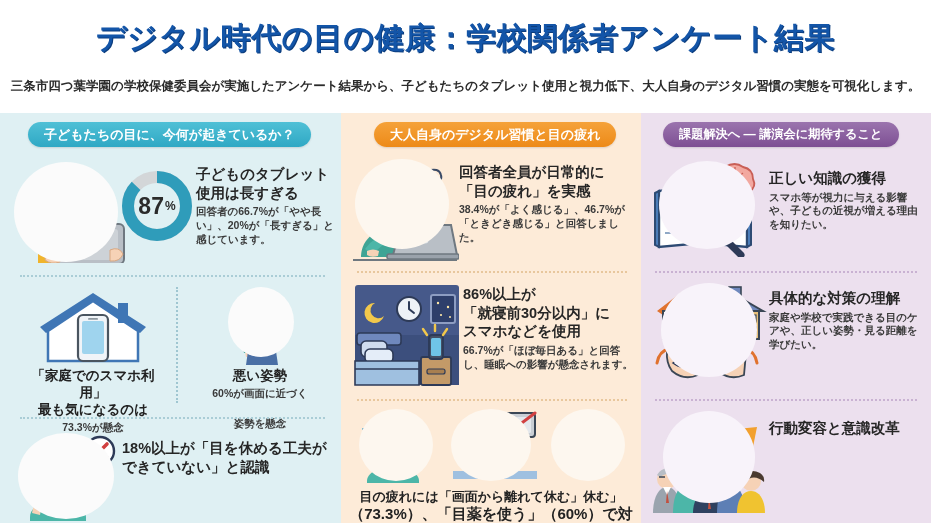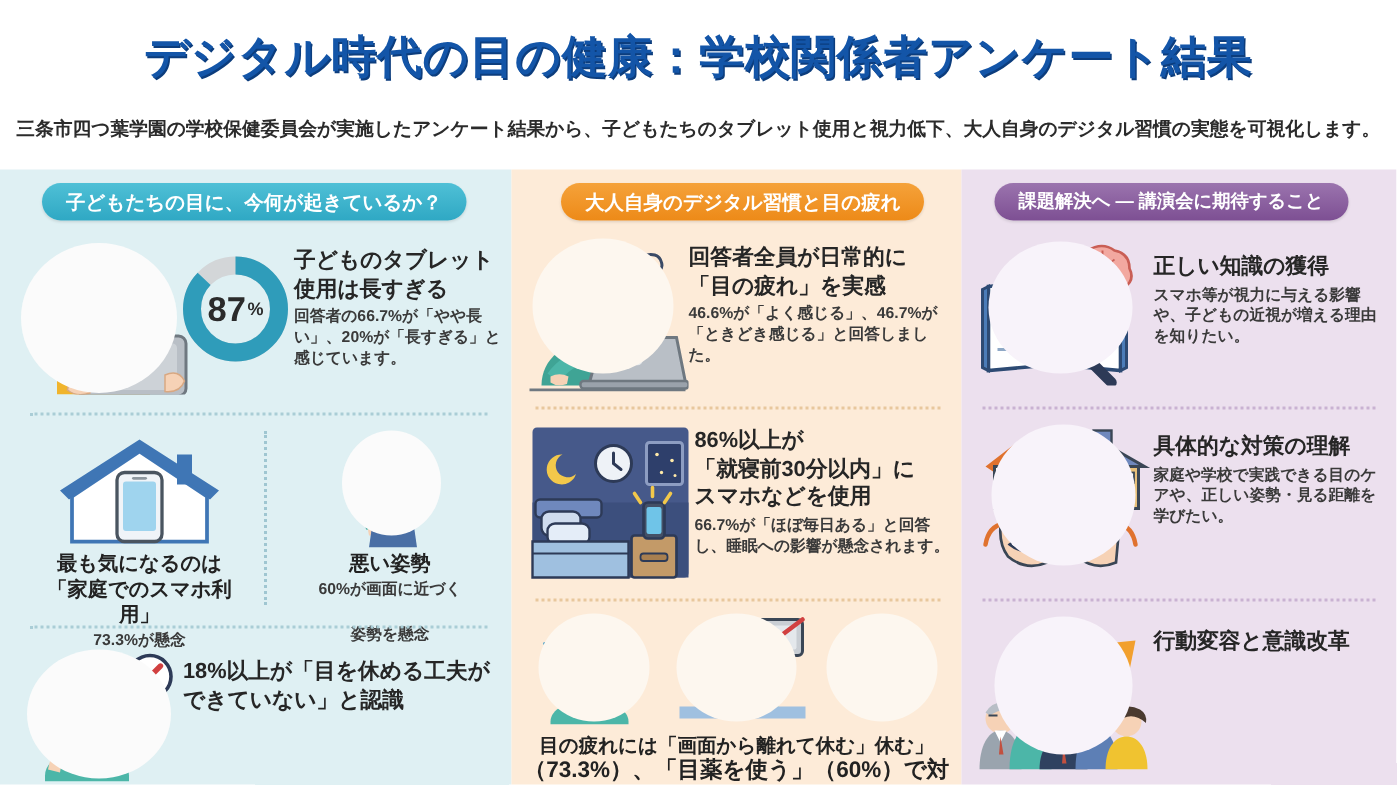--- a/index.html
+++ b/index.html
@@ -168,22 +168,22 @@
           <path d="M75 6 L128 40 L122 46 L75 16 L28 46 L22 40 Z" fill="#3f76b5"></path>
           <path d="M75 14 L120 44 L120 74 L30 74 L30 44 Z" fill="#ffffff" stroke="#3f76b5" stroke-width="2.5"></path>
           <rect x="100" y="16" width="10" height="20" fill="#3f76b5"></rect>
 
           <rect x="60" y="28" width="30" height="46" rx="5" fill="#f0f4f8" stroke="#4a5560" stroke-width="2.2"></rect>
           <rect x="64" y="34" width="22" height="33" rx="2" fill="#9fd4ee"></rect>
           <rect x="70" y="31" width="10" height="1.8" rx="1" fill="#8d979f"></rect>
         </svg>
       </div>
       <div class="cap-center" style="margin-top:3px;">
+        <div class="cap-t1">「家庭でのスマホ利用」</div>
         <div class="cap-t1">最も気になるのは</div>
-        <div class="cap-t1">「家庭でのスマホ利用」</div>
         <div class="cap-t2">73.3%が懸念</div>
       </div>
     </div>
 
     <div class="vr-dot" style="left:176px; top:174px; height:116px;"></div>
 
     <div class="blk" style="left:190px; top:174px; width:140px;">
       <div style="position:relative; height:78px;">
         <div class="plate" style="left:38px; top:0px; width:66px; height:70px;"></div>
         <svg width="140" height="78" viewBox="0 0 140 78">
@@ -282,21 +282,21 @@
         <path d="M50 68 L100 68 L106 98 L42 98 Z" fill="#b9bfc6" stroke="#6f7880" stroke-width="2"></path>
         <circle cx="74" cy="83" r="3.5" fill="#e6e9ec"></circle>
         <rect x="36" y="97" width="72" height="5" rx="2" fill="#9aa2ab" stroke="#6f7880" stroke-width="1.6"></rect>
         <line x1="2" y1="103" x2="106" y2="103" stroke="#6f7880" stroke-width="2"></line>
       </svg>
     </div>
 
     <div class="blk" style="left:118px; top:50px; width:176px;">
       <div class="h-main" style="white-space:pre-line;">回答者全員が日常的に
 「目の疲れ」を実感</div>
-      <div class="p-sub">46.6%が「よく感じる」、46.7%が「ときどき感じる」と回答しました。</div>
+      <div class="p-sub">38.4%が「よく感じる」、46.7%が「ときどき感じる」と回答しました。</div>
     </div>
 
     <div class="hr-dot warm" style="left:16px; top:158px; width:270px;"></div>
 
     <div class="blk" style="left:12px; top:170px; width:108px; height:104px;">
       <svg width="108" height="104" viewBox="0 0 108 104">
         <rect x="2" y="2" width="104" height="100" rx="3" fill="#46598a"></rect>
 
         <path d="M22 20 a10 10 0 1 0 9 13 a8 8 0 1 1 -9 -13 Z" fill="#f2c84b"></path>
 

